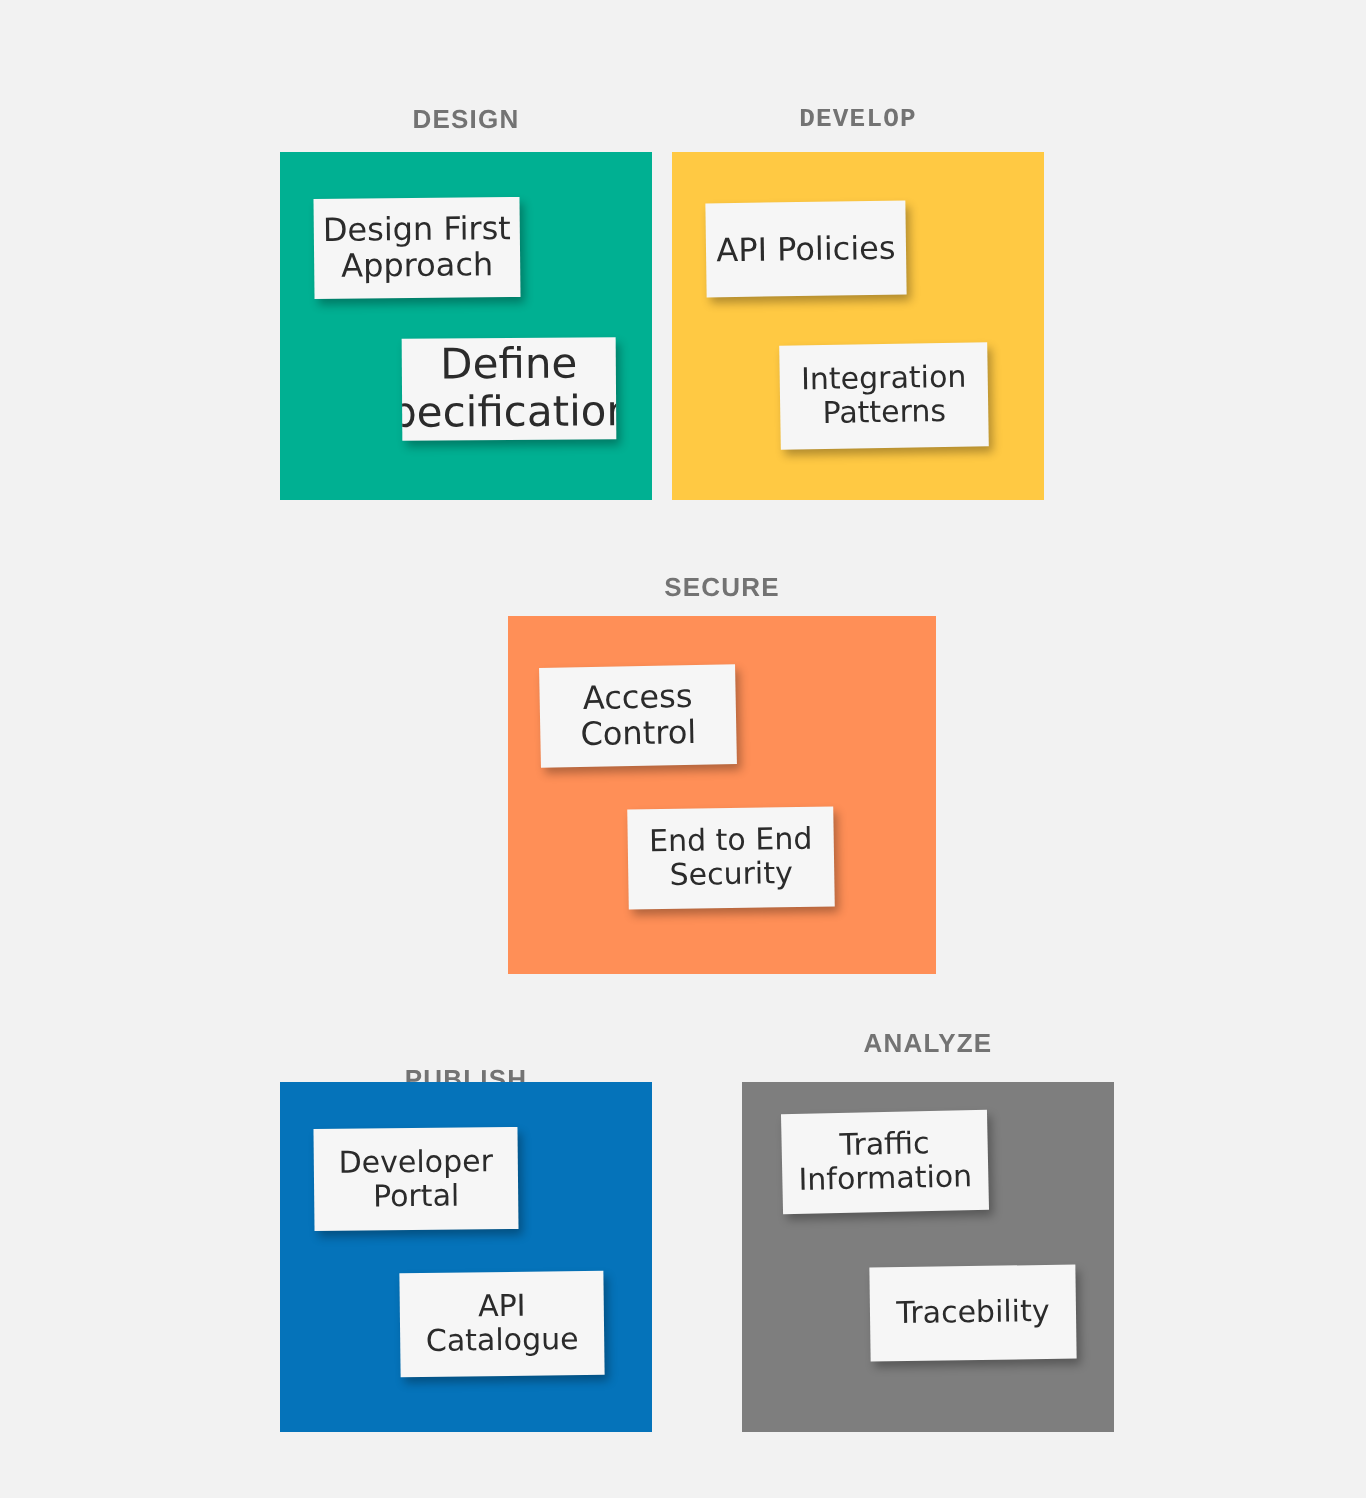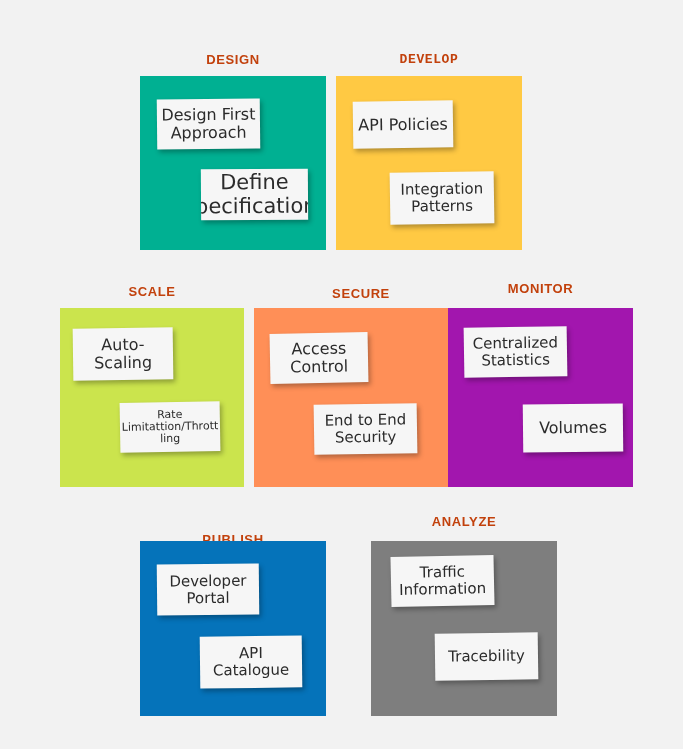--- a/index.html
+++ b/index.html
@@ -26,21 +26,21 @@
   }
 
   .section-title {
     position: absolute;
     left: 0;
     width: 100%;
     text-align: center;
     font-size: 13px;
     font-weight: bold;
     letter-spacing: 0.6px;
-    color: #c2410c;
+    color: #737373;
     font-family: "Liberation Sans", sans-serif;
     white-space: nowrap;
   }
 
   .panel {
     position: absolute;
     left: 0;
     width: 100%;
   }
 
@@ -97,58 +97,34 @@
     <div class="panel c-develop" style="top:24px; height:174px;"></div>
     <div class="note" style="left:17px; top:49px; width:100px; height:47px; font-size:16px; transform:rotate(-0.8deg);">
       <span class="note-text">API Policies</span>
     </div>
     <div class="note" style="left:54px; top:120px; width:104px; height:52px; font-size:15px; transform:rotate(-0.9deg);">
       <span class="note-text">Integration
 Patterns</span>
     </div>
   </div>
 
-  <div class="section" style="left:60px; top:284px; width:184px; height:203px;">
-    <div class="section-title" style="top:0px;">SCALE</div>
-    <div class="panel c-scale" style="top:24px; height:179px;"></div>
-    <div class="note" style="left:13px; top:44px; width:100px; height:52px; font-size:16px; transform:rotate(-0.8deg);">
-      <span class="note-text">Auto-
-Scaling</span>
-    </div>
-    <div class="note" style="left:60px; top:118px; width:100px; height:50px; font-size:11px; transform:rotate(-1deg);">
-      <span class="note-text">Rate
-Limitattion/Thrott
-ling</span>
-    </div>
-  </div>
 
   <div class="section" style="left:254px; top:286px; width:214px; height:201px;">
     <div class="section-title" style="top:0px;">SECURE</div>
     <div class="panel c-secure" style="top:22px; height:179px;"></div>
     <div class="note" style="left:16px; top:47px; width:98px; height:50px; font-size:16px; transform:rotate(-1.1deg);">
       <span class="note-text">Access
 Control</span>
     </div>
     <div class="note" style="left:60px; top:118px; width:103px; height:50px; font-size:15px; transform:rotate(-0.9deg);">
       <span class="note-text">End to End
 Security</span>
     </div>
   </div>
 
-  <div class="section" style="left:448px; top:281px; width:185px; height:206px;">
-    <div class="section-title" style="top:0px;">MONITOR</div>
-    <div class="panel c-monitor" style="top:27px; height:179px;"></div>
-    <div class="note" style="left:16px; top:46px; width:103px; height:50px; font-size:15px; transform:rotate(-0.9deg);">
-      <span class="note-text">Centralized
-Statistics</span>
-    </div>
-    <div class="note" style="left:75px; top:123px; width:100px; height:48px; font-size:16px; transform:rotate(-0.6deg);">
-      <span class="note-text">Volumes</span>
-    </div>
-  </div>
 
   <div class="section" style="left:140px; top:516px; width:186px; height:200px;">
     <div class="section-title" style="top:16px;">PUBLISH</div>
     <div class="panel c-publish" style="top:25px; height:175px;"></div>
     <div class="note" style="left:17px; top:48px; width:102px; height:51px; font-size:15px; transform:rotate(-0.6deg);">
       <span class="note-text">Developer
 Portal</span>
     </div>
     <div class="note" style="left:60px; top:120px; width:102px; height:52px; font-size:15px; transform:rotate(-0.7deg);">
       <span class="note-text">API

